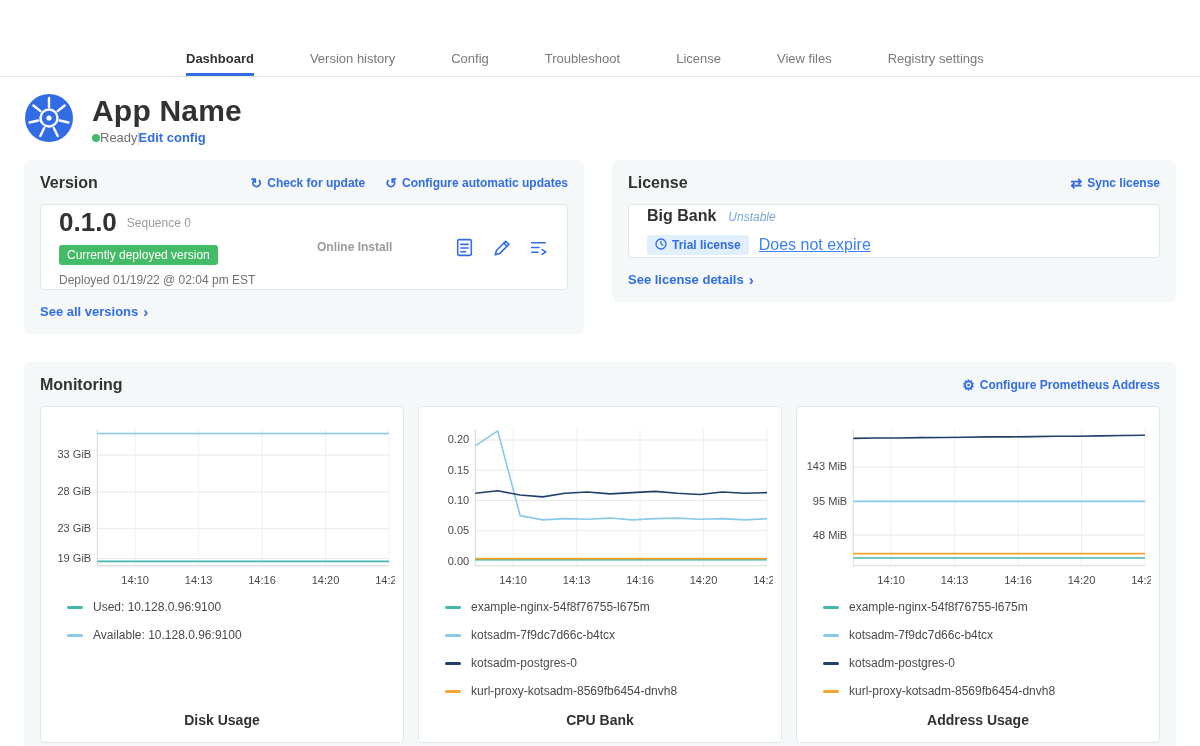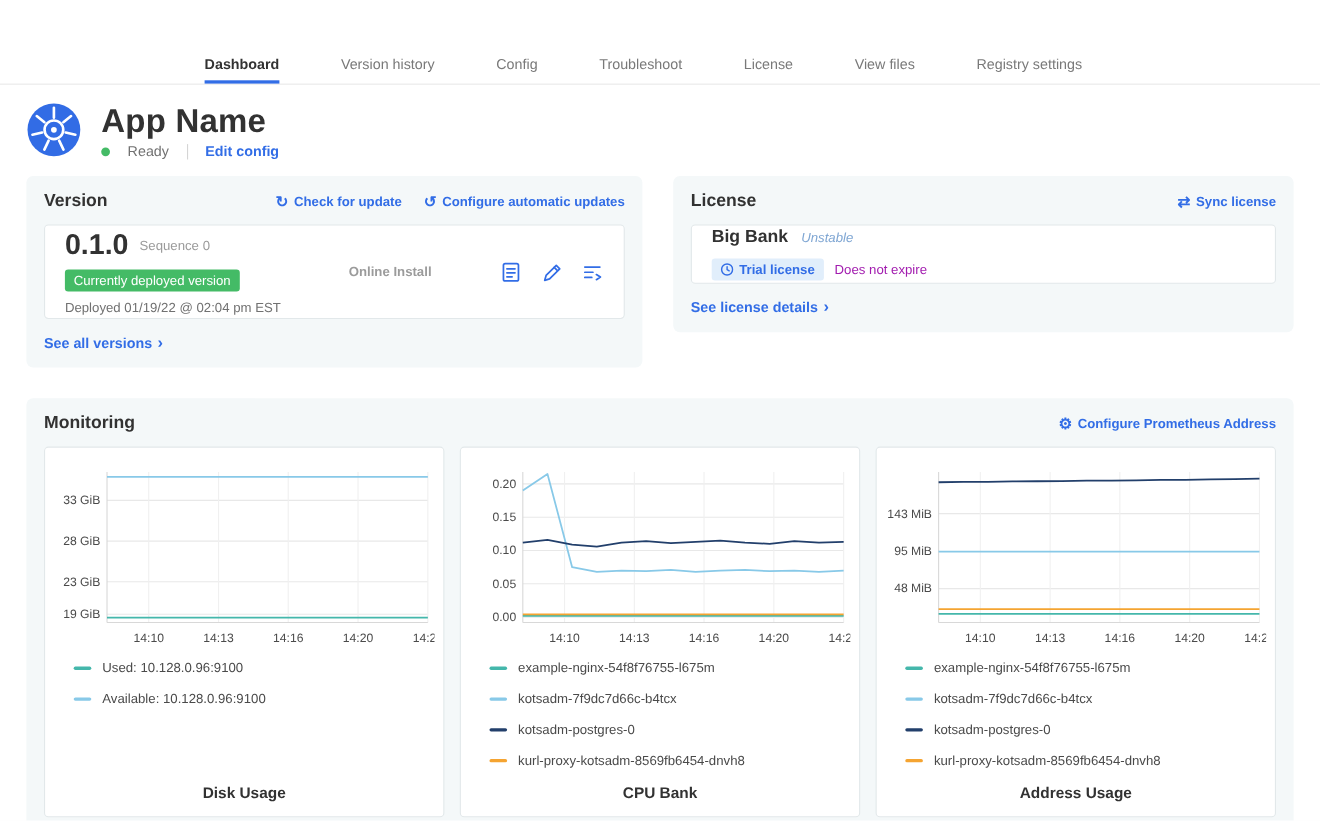--- a/index.html
+++ b/index.html
@@ -19,21 +19,21 @@
     display:flex; align-items:center; font-size:13px; color:#797979;
     border-bottom:3px solid transparent; padding-top:3px;
   }
   .tab.active { color:#323232; font-weight:bold; border-bottom-color:#326de6; }
 
   main { padding:0 24px; }
 
   
   .app-header { display:flex; align-items:center; gap:18px; margin:16px 0 10px; }
   .app-header h1 { font-size:30px; margin:0 0 2px; font-weight:bold; letter-spacing:.2px; }
-  .status-row { display:flex; align-items:center; gap:16px; font-size:13px; color:#717171; }
+  .status-row { display:flex; align-items:center; gap:0; font-size:13px; color:#717171; }
   .dot { width:8px; height:8px; border-radius:50%; background:#44bb66; display:inline-block; }
   .vsep { width:1px; height:14px; background:#d5d5d5; display:inline-block; }
   .blue-link { color:#326de6; font-weight:bold; font-size:13px; }
 
   
   .cards-row { display:flex; gap:28px; margin-top:14px; align-items:flex-start; }
   .card { background:#f4f8f9; border-radius:6px; padding:14px 16px; }
   .card-head { display:flex; justify-content:space-between; margin-bottom:12px; }
   .card-head h2 { font-size:16px; margin:0; font-weight:bold; }
   .head-links { display:flex; gap:20px; align-items:center; }
@@ -59,24 +59,24 @@
   .ver-icons { display:flex; gap:16px; align-items:center; }
   .ver-icons span { display:inline-flex; cursor:pointer; }
   .see-link { margin-top:13px; display:inline-flex; align-items:center; gap:5px; color:#326de6; font-weight:bold; font-size:13px; }
   .chev { font-size:15px; font-weight:bold; }
 
   .lic-row1 { display:flex; align-items:baseline; gap:12px; }
   .lic-name { font-size:16px; font-weight:bold; }
   .lic-channel { font-size:12px; color:#7fa6d3;font-style:italic; }
   .lic-row2 { display:flex; align-items:center; gap:10px; margin-top:10px; }
   .trial-pill {
-    display:inline-flex; align-items:center; gap:5px; background:#e1eefb; color:#326de6;
+    display:inline-flex; align-items:flex-start; gap:5px; background:#e1eefb; color:#326de6;
     font-size:12px; font-weight:bold; padding:3px 8px; border-radius:3px;
   }
-  .expiry { font-size:12px; color:#a21caf; }
+  .expiry { font-size:16px; color:#3b82f6;text-decoration:underline; }
 
   
   .monitoring { margin-top:28px; }
   .charts-row { display:flex; gap:14px; }
   .chart-card {
     flex:1; background:#fff; border:1px solid #e2e8ea; border-radius:4px;
     padding:12px 8px 14px; display:flex; flex-direction:column; min-height:334px;
   }
   .chart-plot svg { width:100%; display:block; }
   .legend { margin-top:8px; padding-left:18px; display:flex; flex-direction:column; gap:14px; }

